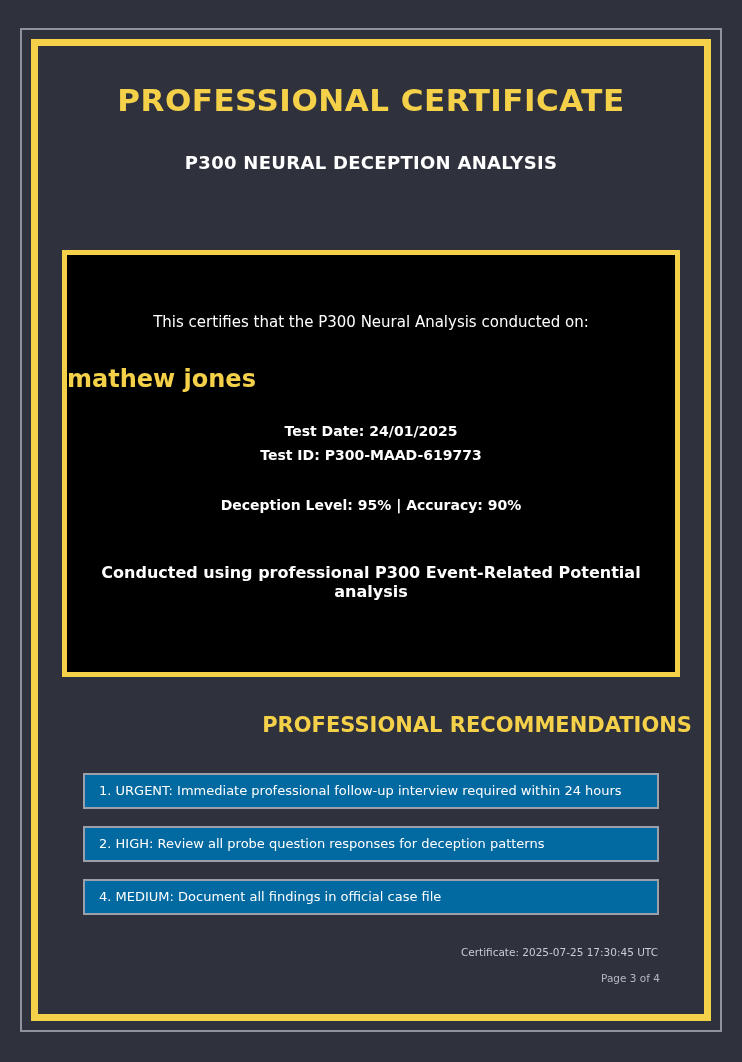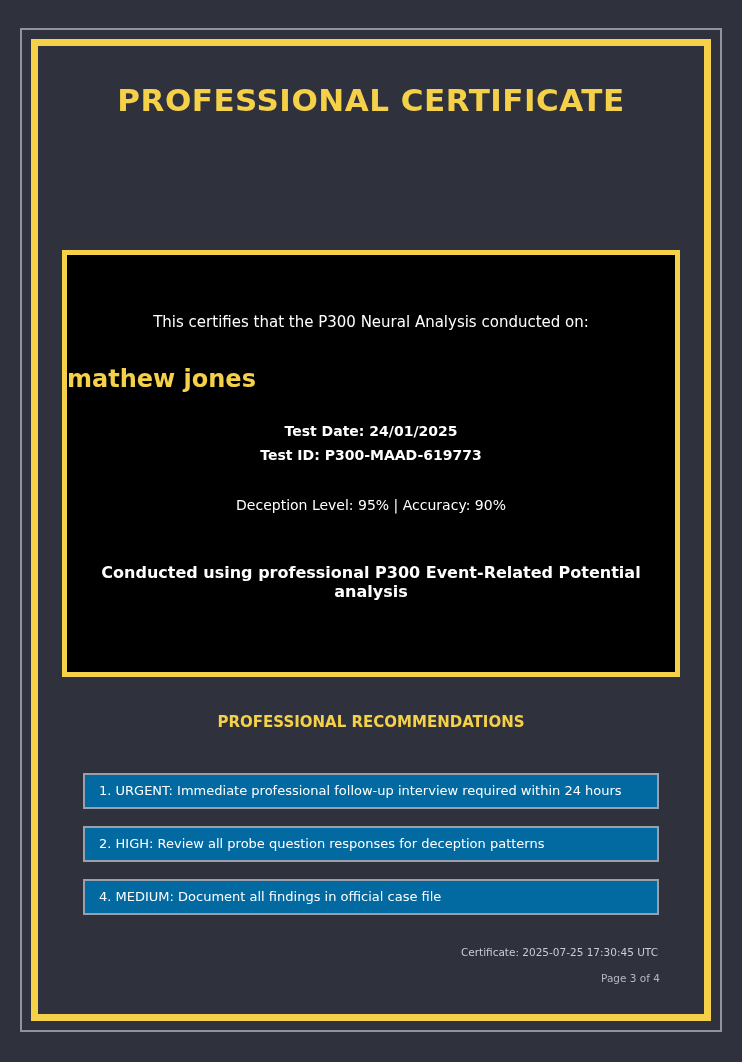--- a/index.html
+++ b/index.html
@@ -102,39 +102,39 @@
   .risk-text {
     text-align: center;
     color: #ef6b75;
     font-size: 20px;
     font-weight: bold;
     margin-top: 38px;
   }
   .levels-line {
     text-align: center;
     font-size: 14px;
-    font-weight: normal;
+    font-weight: bold;
     color: #ffffff;
     margin-top: 34px;
   }
   .conducted-line {
     text-align: center;
     font-size: 16px;
     font-weight: bold;
     color: #ffffff;
     margin-top: 50px;
   }
   .recommendations-title {
     position: absolute;
     left: 0;
     right: 0;
     top: 655px;
-    text-align: center;
+    text-align: right;
     color: #f5d14a;
-    font-size: 15px;
+    font-size: 21px;
     font-weight: bold;
   }
   .rec-list {
     position: absolute;
     left: 33px;
     right: 33px;
     top: 715px;
   }
   .rec-item {
     position: relative;
@@ -177,20 +177,21 @@
 
 <div class="page">
 
   <div class="outer-frame"></div>
   <div class="yellow-frame"></div>
 
   <div class="content">
 
     <div class="cert-title">PROFESSIONAL CERTIFICATE</div>
 
+    <div class="cert-subtitle">P300 NEURAL DECEPTION ANALYSIS</div>
 
     <div class="cert-box">
       <div class="certifies-line">This certifies that the P300 Neural Analysis conducted on:</div>
 
       <div class="subject-name">mathew jones</div>
 
       <div class="meta-line">Test Date: 24/01/2025</div>
 
       <div class="meta-line second">Test ID: P300-MAAD-619773</div>
 

